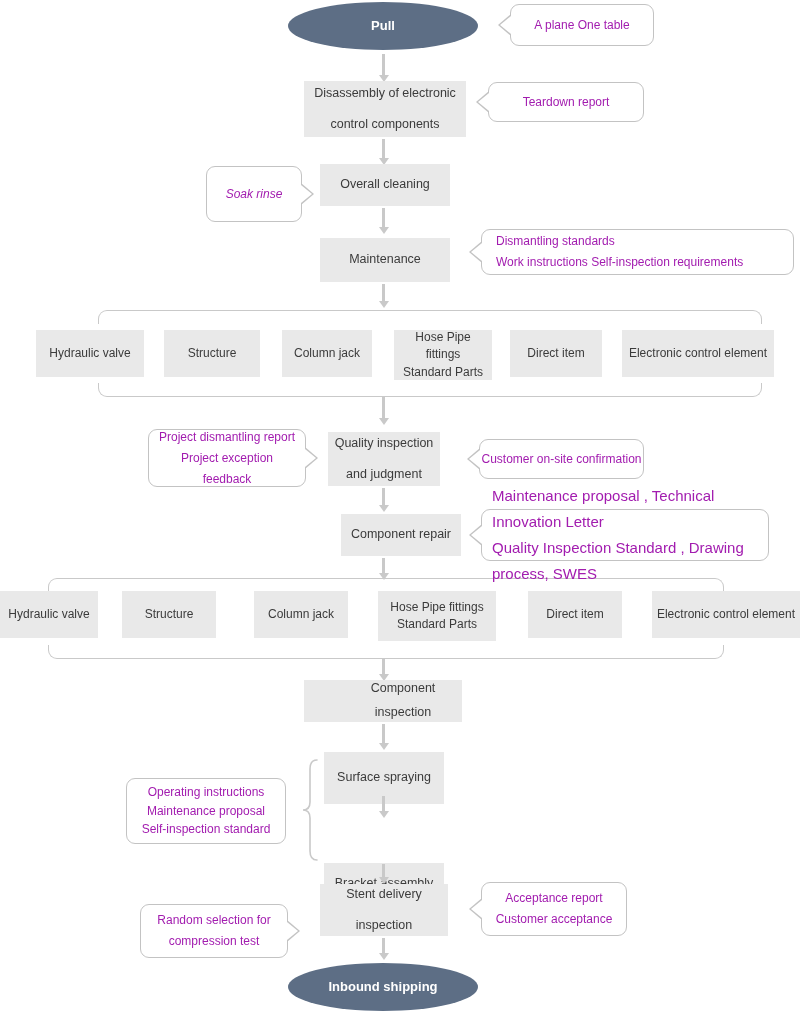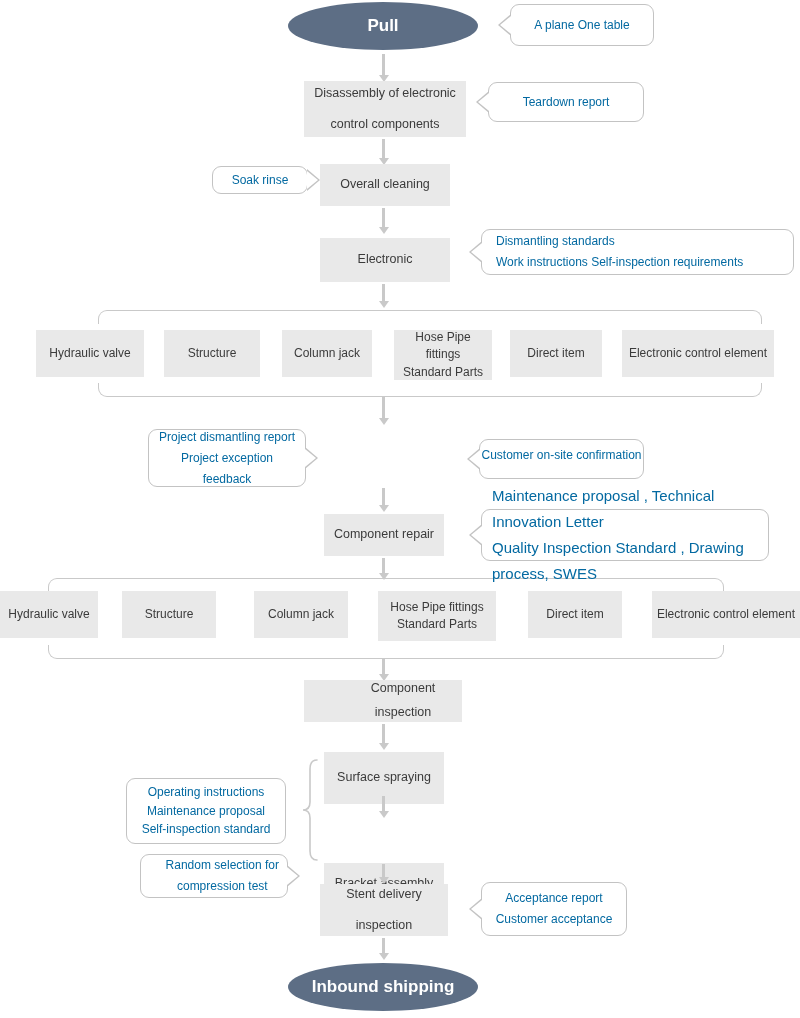--- a/index.html
+++ b/index.html
@@ -19,21 +19,21 @@
     background: #ffffff;
   }
 
   
   .ellipse {
     position: absolute;
     background: #5d6e85;
     border-radius: 50%;
     color: #ffffff;
     font-weight: bold;
-    font-size: 17px;
+    font-size: 13px;
     display: flex;
     align-items: center;
     justify-content: center;
     text-align: center;
     line-height: 1.2;
   }
 
   
   .proc {
     position: absolute;
@@ -65,29 +65,29 @@
     padding: 2px 3px;
     white-space: pre-line;
   }
 
   
   .callout {
     position: absolute;
     background: #ffffff;
     border: 1px solid #c3c3c3;
     border-radius: 9px;
-    color: #0369a1;
+    color: #a21caf;
     font-size: 12px;
     display: flex;
     flex-direction: column;
     align-items: center;
     justify-content: center;
     text-align: center;
     box-sizing: border-box;
-    padding: 12px 8px;
+    padding: 4px 8px;
     line-height: 1.75;
     white-space: pre-line;
     z-index: 3;
   }
   .callout.left-align { align-items: flex-start; text-align: left; }
 
   
   .callout .tail-out,
   .callout .tail-in {
     position: absolute;
@@ -200,33 +200,33 @@
 
   <div class="arrow-v" style="left:378px; top:139px; height:26px;">
     <span class="shaft"></span>
     <span class="head"></span>
   </div>
 
   <div class="proc" style="left:320px; top:164px; width:130px; height:42px;">
     <span>Overall cleaning</span>
   </div>
 
-  <div class="callout point-right" style="left:212px; top:166px; width:96px; height:28px;">
+  <div class="callout point-right" style="left:206px; top:166px; width:96px; height:56px;font-style:italic;">
     <span class="tail-out"></span>
     <span class="tail-in"></span>
     <span class="nowrap">Soak rinse</span>
   </div>
 
   <div class="arrow-v" style="left:378px; top:208px; height:26px;">
     <span class="shaft"></span>
     <span class="head"></span>
   </div>
 
   <div class="proc" style="left:320px; top:238px; width:130px; height:44px;">
-    <span>Electronic</span>
+    <span>Maintenance</span>
   </div>
 
   <div class="callout point-left left-align" style="left:481px; top:229px; width:313px; height:46px; padding-left:14px;">
     <span class="tail-out"></span>
     <span class="tail-in"></span>
     <span>Dismantling standards
 Work instructions   Self-inspection requirements</span>
   </div>
 
   <div class="arrow-v" style="left:378px; top:284px; height:24px;">
@@ -255,40 +255,44 @@
   </div>
   <div class="chip" style="left:622px; top:330px; width:152px; height:47px;">
     <span>Electronic control element</span>
   </div>
 
   <div class="arrow-v" style="left:378px; top:397px; height:28px;">
     <span class="shaft"></span>
     <span class="head"></span>
   </div>
 
+  <div class="proc two-line" style="left:328px; top:432px; width:112px; height:54px;">
+    <span style="white-space:pre-line;">Quality inspection
+and judgment</span>
+  </div>
 
   <div class="callout point-right" style="left:148px; top:429px; width:158px; height:58px;">
     <span class="tail-out"></span>
     <span class="tail-in"></span>
     <span>Project dismantling report
 Project exception feedback</span>
   </div>
 
-  <div class="callout point-left" style="left:479px; top:439px; width:165px; height:40px;justify-content:flex-end;">
+  <div class="callout point-left" style="left:479px; top:439px; width:165px; height:40px;">
     <span class="tail-out"></span>
     <span class="tail-in"></span>
     <span class="nowrap">Customer on-site confirmation</span>
   </div>
 
   <div class="arrow-v" style="left:378px; top:488px; height:24px;">
     <span class="shaft"></span>
     <span class="head"></span>
   </div>
 
-  <div class="proc" style="left:324px; top:514px; width:120px; height:42px;">
+  <div class="proc" style="left:341px; top:514px; width:120px; height:42px;">
     <span>Component repair</span>
   </div>
 
   <div class="callout point-left left-align" style="left:481px; top:509px; width:288px; height:52px; padding-left:10px; font-size:15px;">
     <span class="tail-out"></span>
     <span class="tail-in"></span>
     <span>Maintenance proposal , Technical Innovation Letter
 Quality Inspection Standard , Drawing process, SWES</span>
   </div>
 
@@ -361,21 +365,21 @@
   <div class="arrow-v" style="left:378px; top:864px; height:20px;">
     <span class="shaft"></span>
     <span class="head"></span>
   </div>
 
   <div class="proc two-line" style="left:320px; top:884px; width:128px; height:52px;">
     <span style="white-space:pre-line;">Stent delivery
 inspection</span>
   </div>
 
-  <div class="callout point-right" style="left:140px; top:854px; width:148px; height:44px;align-items:flex-end;">
+  <div class="callout point-right" style="left:140px; top:904px; width:148px; height:54px;">
     <span class="tail-out"></span>
     <span class="tail-in"></span>
     <span>Random selection for
 compression test</span>
   </div>
 
   <div class="callout point-left" style="left:481px; top:882px; width:146px; height:54px;">
     <span class="tail-out"></span>
     <span class="tail-in"></span>
     <span>Acceptance report

